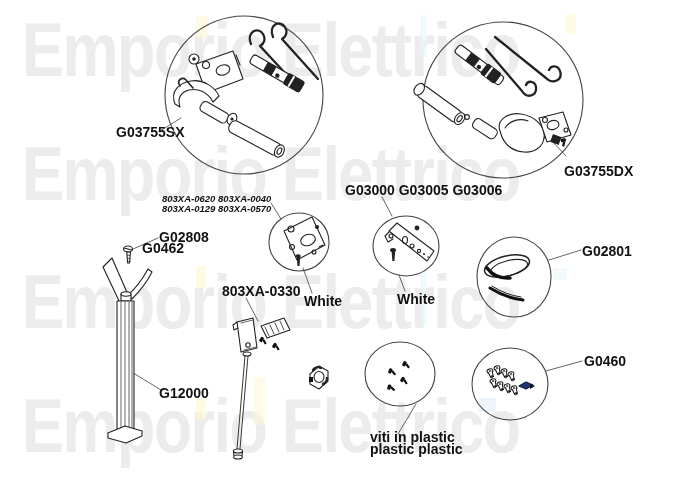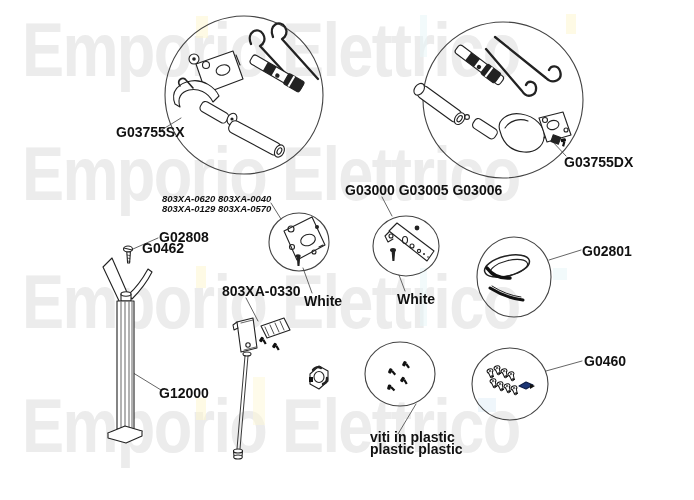--- a/index.html
+++ b/index.html
@@ -249,21 +249,21 @@
         <path d="M310,374 L319,366 L328,371 L328,381 L319,389 L310,384 Z" fill="#fff"></path>
         <ellipse cx="319" cy="377" rx="5" ry="5.5"></ellipse>
         <path d="M313,370 a6,6 0 0 1 8,-2" stroke-width="2.4"></path>
         <path d="M323,384 a6,6 0 0 0 4,-6" stroke-width="2.4"></path>
         <rect x="309" y="377" width="4" height="5" fill="#111" stroke="none"></rect>
       </g>
     </g>
   </svg>
 
   <div class="lbl" style="left:116px;top:127px">G03755SX</div>
-  <div class="lbl" style="left:564px;top:157px">G03755DX</div>
+  <div class="lbl" style="left:564px;top:166px">G03755DX</div>
   <div class="lbl pn" style="left:162px;top:194px">803XA-0620 803XA-0040</div>
   <div class="lbl pn" style="left:162px;top:204px">803XA-0129 803XA-0570</div>
   <div class="lbl" style="left:345px;top:185px">G03000 G03005 G03006</div>
   <div class="lbl" style="left:159px;top:232px">G02808</div>
   <div class="lbl" style="left:142px;top:243px">G0462</div>
   <div class="lbl" style="left:222px;top:286px">803XA-0330</div>
   <div class="lbl" style="left:304px;top:296px">White</div>
   <div class="lbl" style="left:397px;top:294px">White</div>
   <div class="lbl" style="left:582px;top:246px">G02801</div>
   <div class="lbl" style="left:159px;top:388px">G12000</div>

